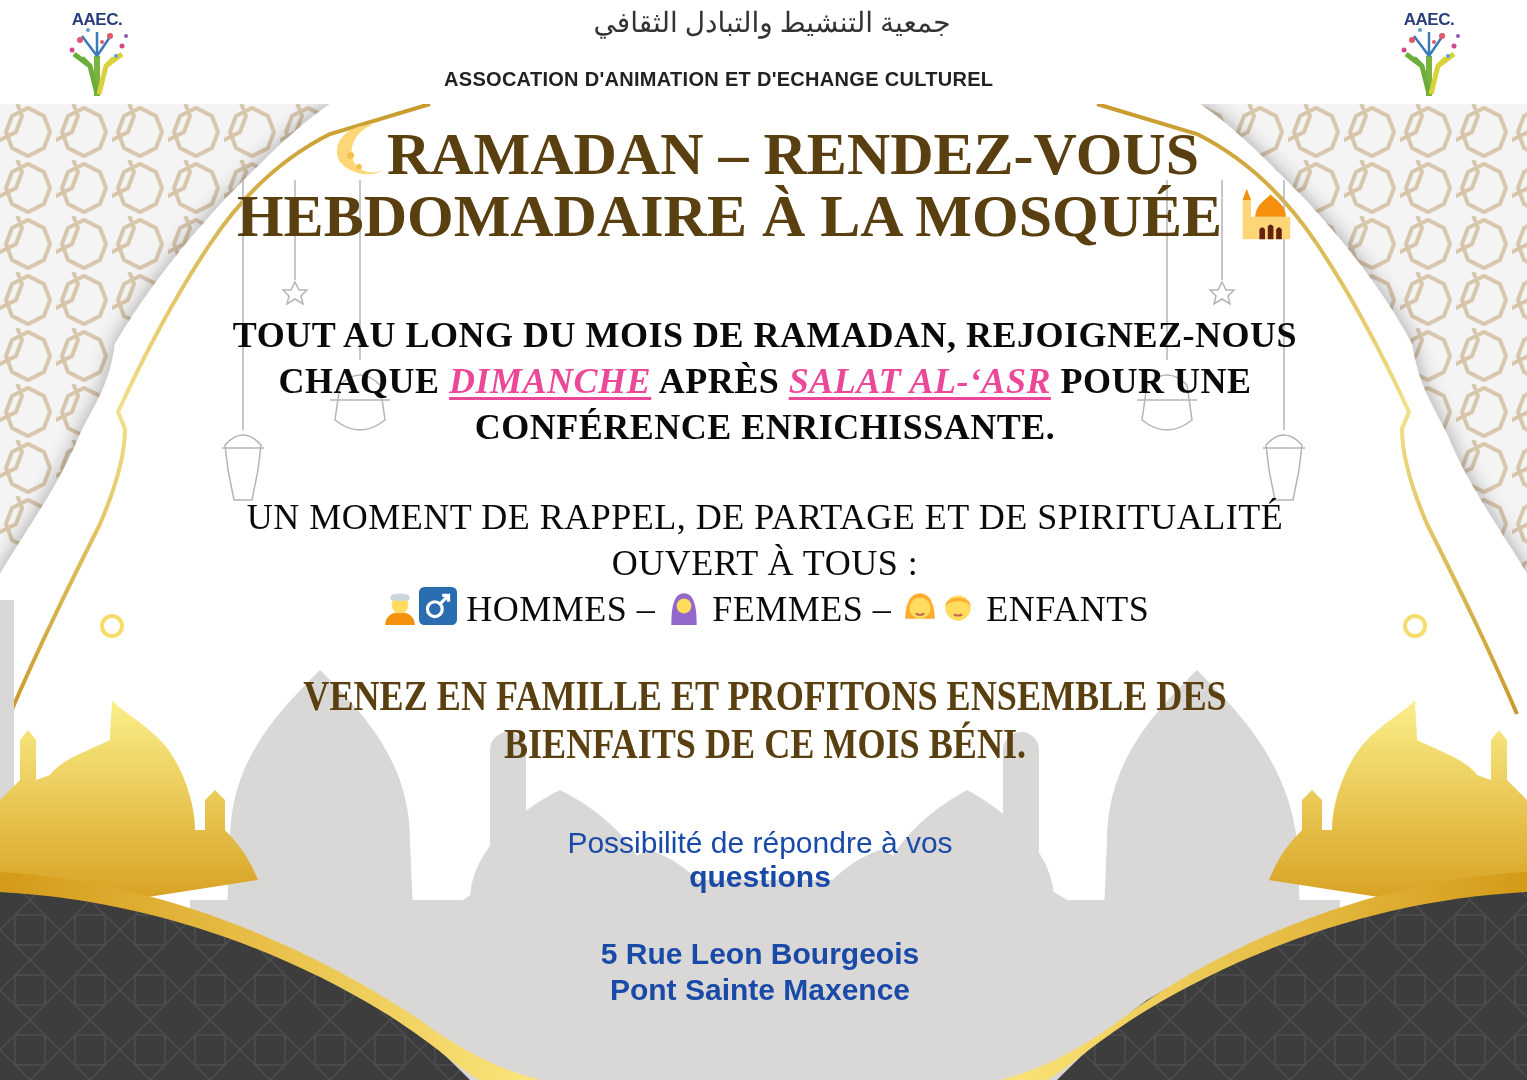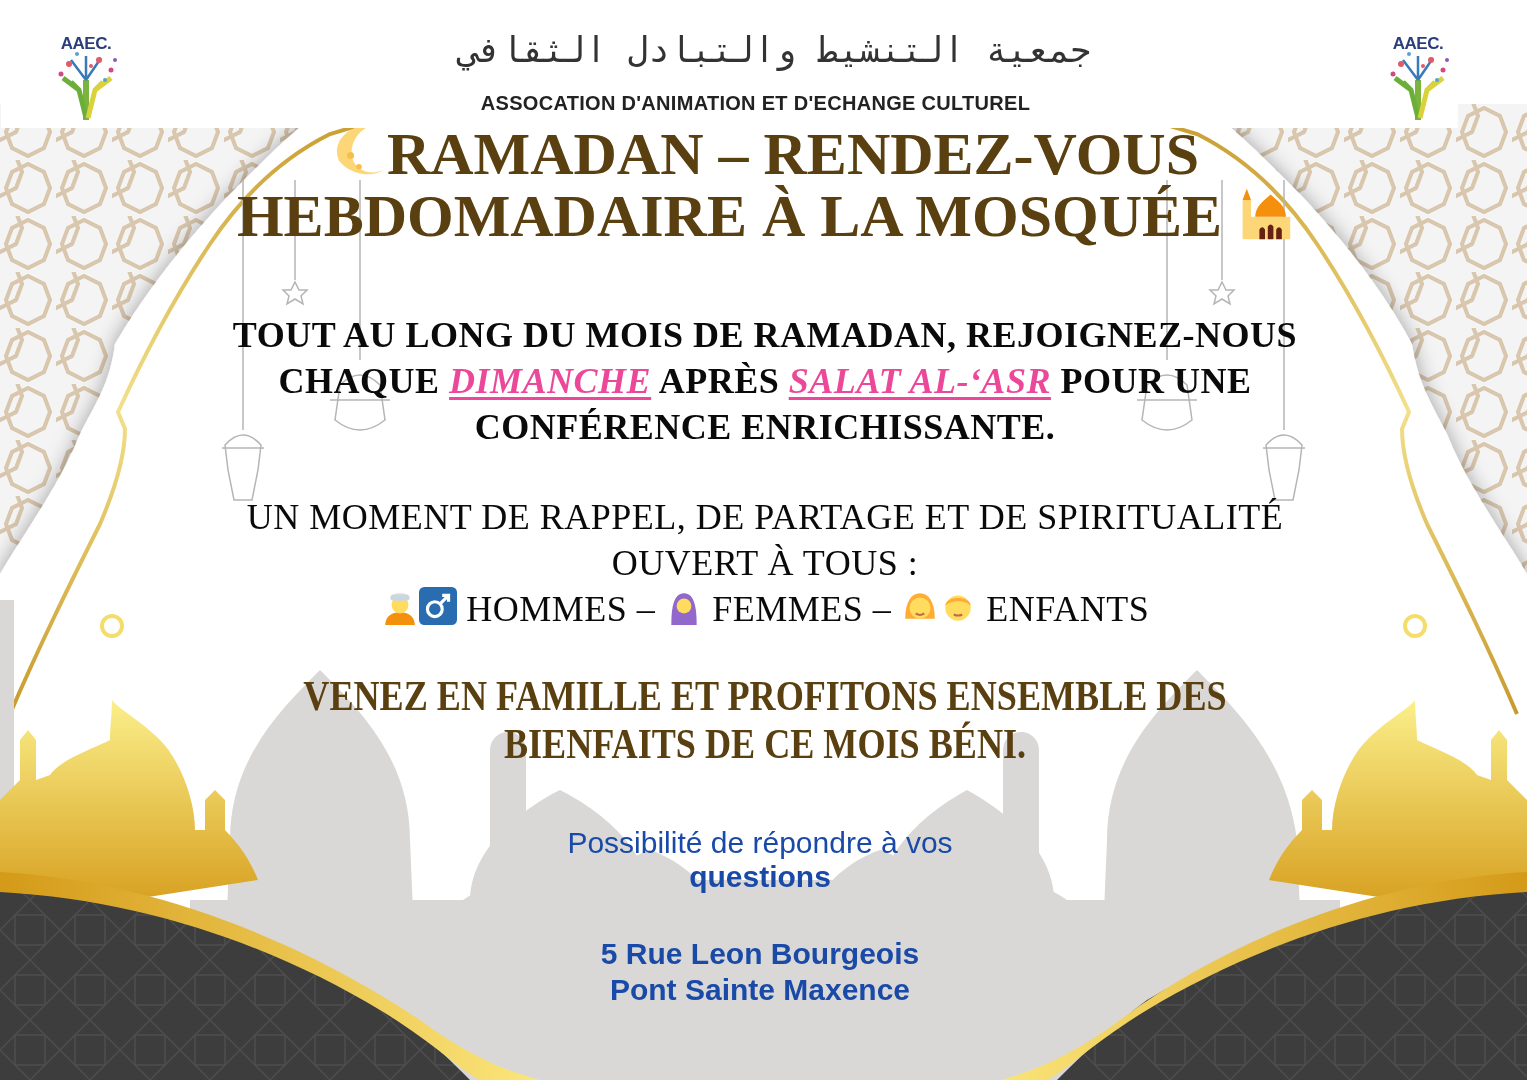--- a/index.html
+++ b/index.html
@@ -1,39 +1,39 @@
 <!DOCTYPE html>
 <html><head>
 <meta charset="utf-8">
 <style>
   * { margin: 0; padding: 0; box-sizing: border-box; }
   html, body { width: 1527px; height: 1080px; overflow: hidden; background: #ffffff; }
   body { position: relative; font-family: "Liberation Serif", serif; }
 
   .header {
-    position: absolute; left: 1px; top: 0; width: 1457px; height: 104px;
-    background: #ffffff; z-index: 5; margin-top: 24px;
+    position: absolute; left: 12px; top: 0; width: 1457px; height: 104px;
+    background: #ffffff; z-index: 5;
   }
   .logo {
     position: absolute; top: 6px; width: 90px; height: 92px;
   }
   .logo.left { left: 40px; }
   .logo.right { left: 1372px; }
   .logo-text {
     position: absolute; top: 4px; left: 0; width: 100%; text-align: center;
     font-family: "Liberation Sans", sans-serif; font-weight: bold; font-size: 17px;
     color: #2a3f7a; letter-spacing: -0.5px;
   }
   .arabic-title {
-    position: absolute; left: 430px; top: 6px; width: 660px; 
-    font-family: Liberation Mono, monospace; font-size: 35px; color: #333;
+    position: absolute; left: 430px; top: 6px; width: 660px; text-align: center;
+    font-family: Liberation Serif, serif; font-size: 28px; color: #333;
     direction: rtl; letter-spacing: 2px;
   }
   .assoc-title {
-    position: absolute; left: 432px; top: 68px; width: 645px; text-align: center;
+    position: absolute; left: 432px; top: 68px; width: 645px; text-align: left;
     font-family: "Liberation Sans", sans-serif; font-weight: bold; font-size: 20px;
     color: #222; letter-spacing: 0.3px;
   }
 
   .pattern-bg {
     position: absolute; left: 0; top: 104px; width: 1527px; height: 560px; z-index: 1;
   }
   .frame-svg { position: absolute; left: 0; top: 104px; width: 1527px; height: 620px; z-index: 2; }
   .lanterns { position: absolute; left: 0; top: 0; width: 1527px; height: 1080px; z-index: 3; pointer-events: none; }
   .bottom-svg { position: absolute; left: 0; top: 600px; width: 1527px; height: 480px; z-index: 2; }

